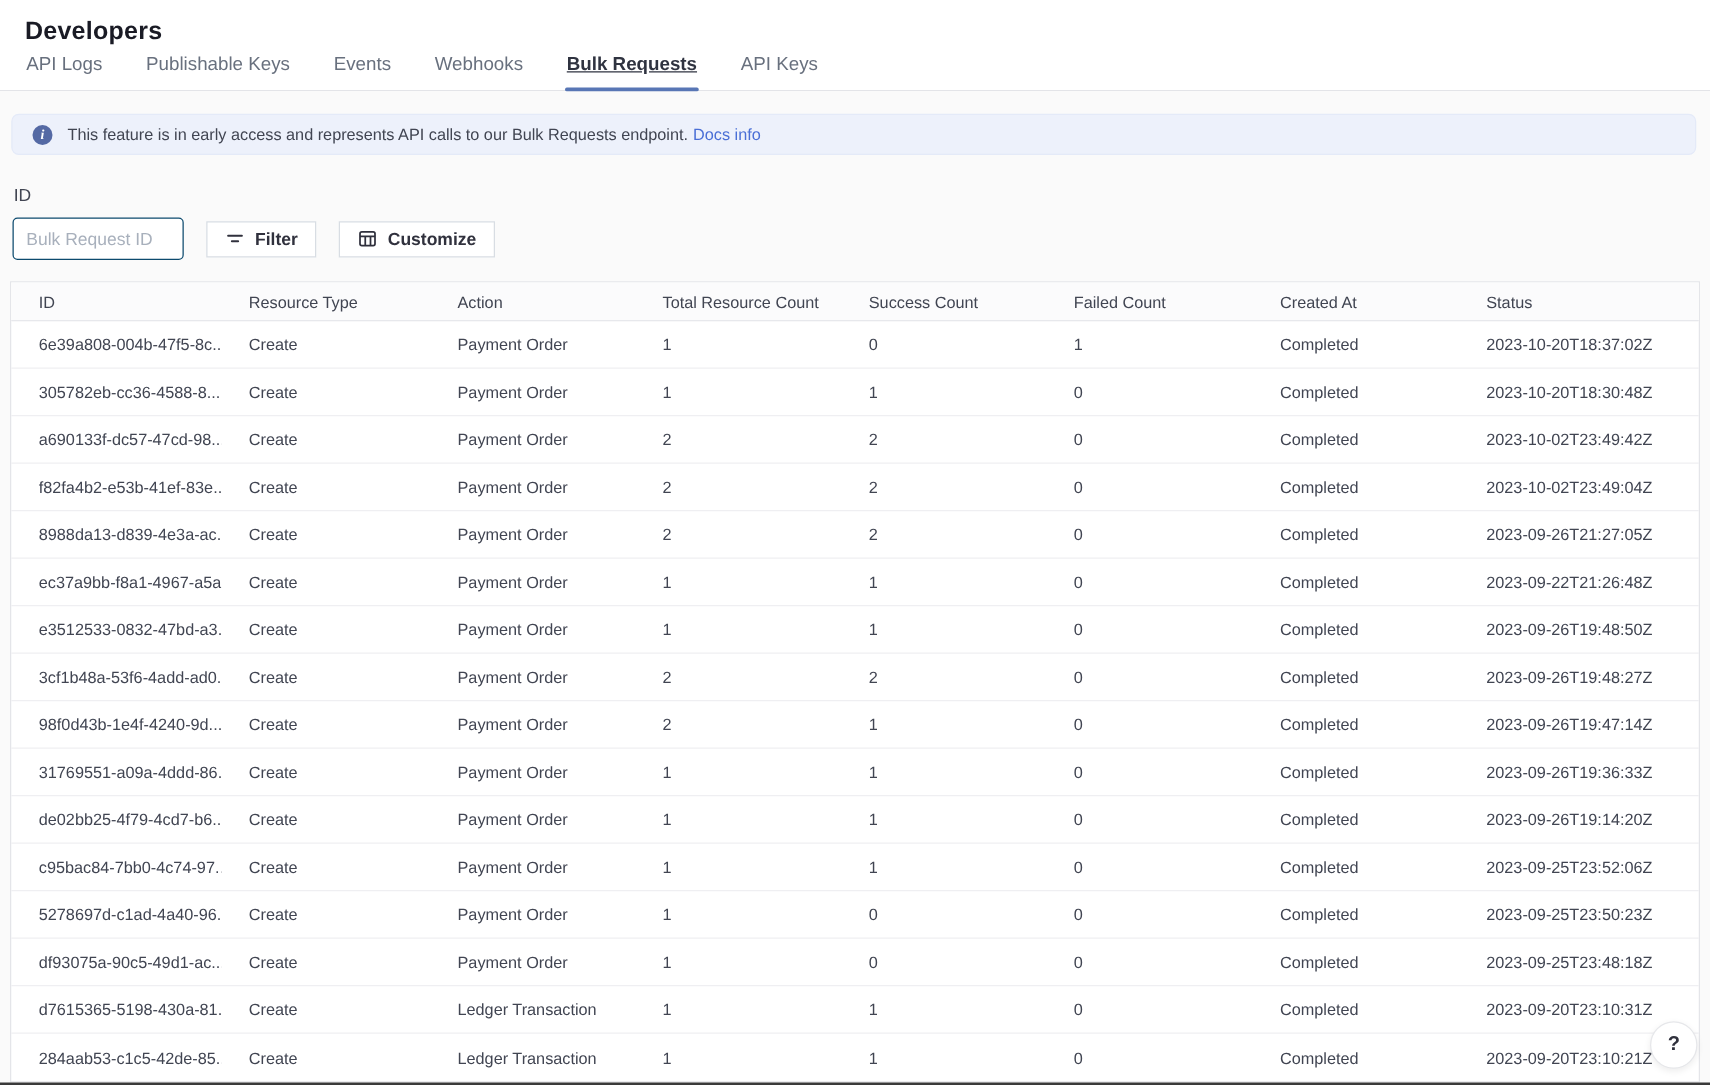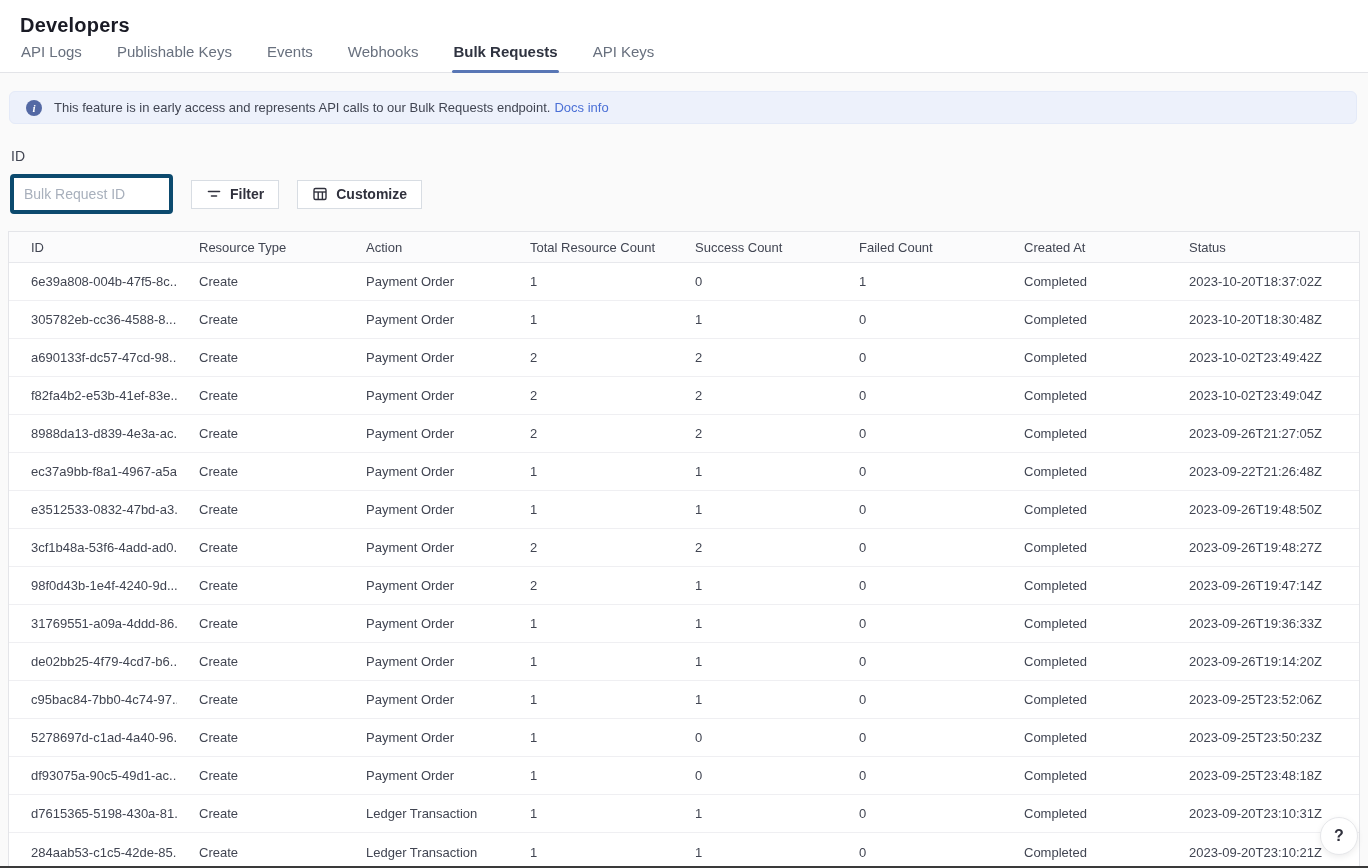--- a/index.html
+++ b/index.html
@@ -4,38 +4,38 @@
 <style>
   * { margin:0; padding:0; box-sizing:border-box; }
   html,body { width:1368px; height:868px; overflow:hidden; background:#ffffff;
     font-family:"Liberation Sans", sans-serif; color:#414552; }
 
   
   .page-title { font-size:20px; font-weight:700; color:#1a1b25; padding:14px 0 0 20px; letter-spacing:.2px; }
 
   .tab-bar { display:flex; gap:33px; padding:0 20px; border-bottom:1px solid #e3e4e8; }
   .tab { font-size:15px; color:#68707e; padding:6px 1px 12px; cursor:pointer; position:relative; white-space:nowrap; }
-  .tab.active { color:#2f3340; font-weight:600; }
+  .tab.active { color:#2f3340; font-weight:600;text-decoration:underline; }
   .tab.active::after { content:""; position:absolute; left:0; right:0; bottom:-1px; height:3px;
     background:#5876b5; border-radius:2px; }
 
   
   .content { background:#fafafa; height:100%; padding-top:18px; }
 
   .banner { margin:0 11px 0 9px; background:#edf1fb; border:1px solid #e4eaf8; border-radius:6px;
     height:33px; display:flex; align-items:center; padding:0 16px; font-size:13px; color:#414552; }
   .info-icon { width:16px; height:16px; border-radius:50%; background:#5469a4; color:#ffffff;
     font-size:11px; font-weight:700; display:inline-flex; align-items:center; justify-content:center;
     margin-right:12px; flex:0 0 16px; font-family:"Liberation Serif", serif; font-style:italic; }
   .banner a { color:#4a6fd6; text-decoration:none; margin-left:4px; cursor:pointer; }
 
   .filter-label { font-size:14px; color:#414552; padding:24px 0 10px 11px; }
 
   .controls { display:flex; align-items:center; padding-left:10px; gap:18px; }
-  .id-input { width:163px; height:29px; border:4px solid #0c4a6e; border-radius:4px; background:#fff;
+  .id-input { width:137px; height:29px; border:1px solid #0c4a6e; border-radius:4px; background:#fff;
     font-size:14px; padding:16px 10px; color:#414552; font-family:"Liberation Sans", sans-serif; }
   .id-input::placeholder { color:#a8b0bc; }
   .btn { height:29px; display:inline-flex; align-items:center; gap:8px; background:#fff;
     border:1px solid #d8dde3; border-radius:0; padding:0 14px; font-size:14px; font-weight:600;
     color:#30313d; cursor:pointer; font-family:"Liberation Sans", sans-serif; }
   .btn svg { display:block; }
 
   
   .table-card { margin:17px 8px 0 8px; background:#ffffff; border:1px solid #e4e5e9; }
   .grid-row { display:grid; grid-template-columns:168px 167px 164px 165px 164px 165px 165px minmax(0,1fr); }

